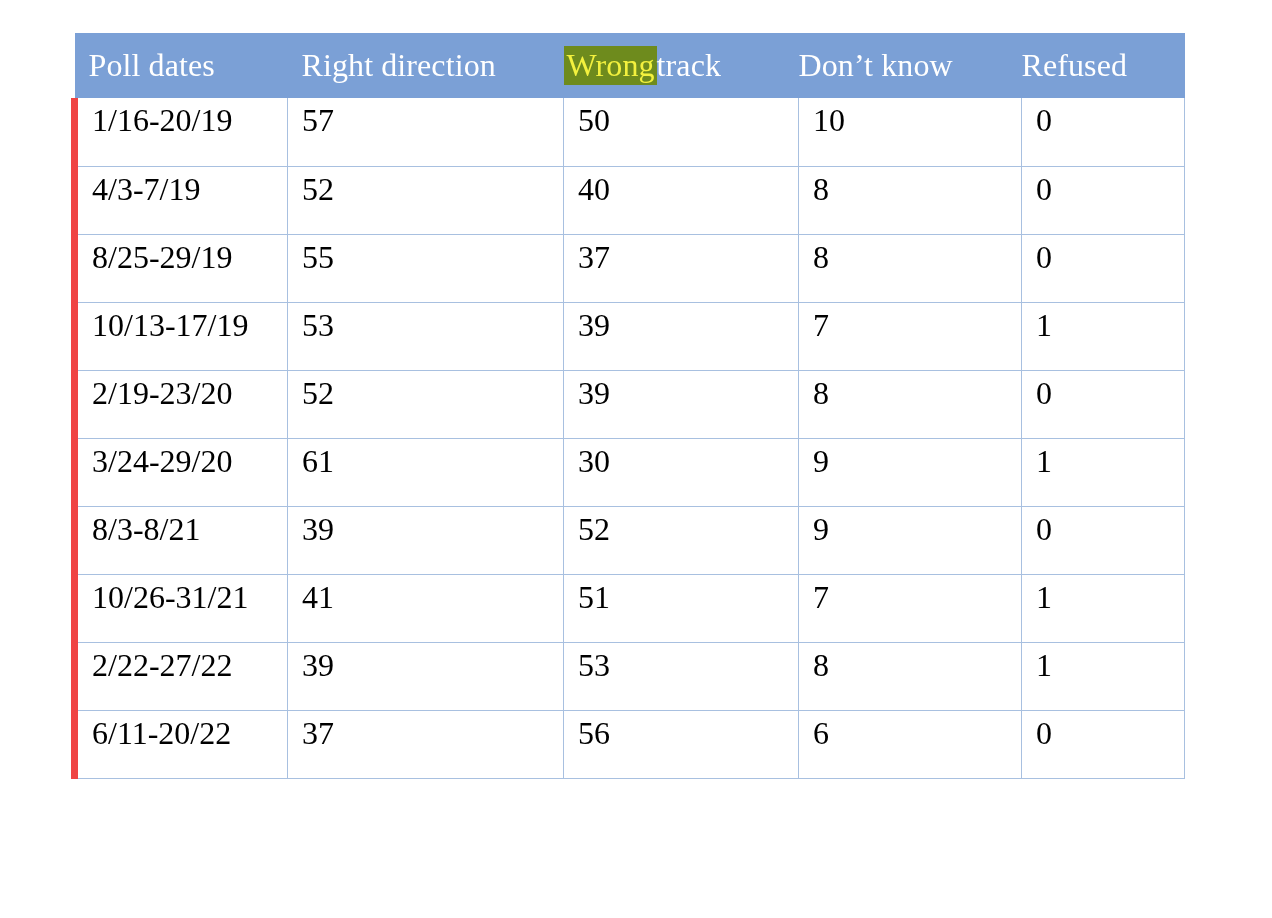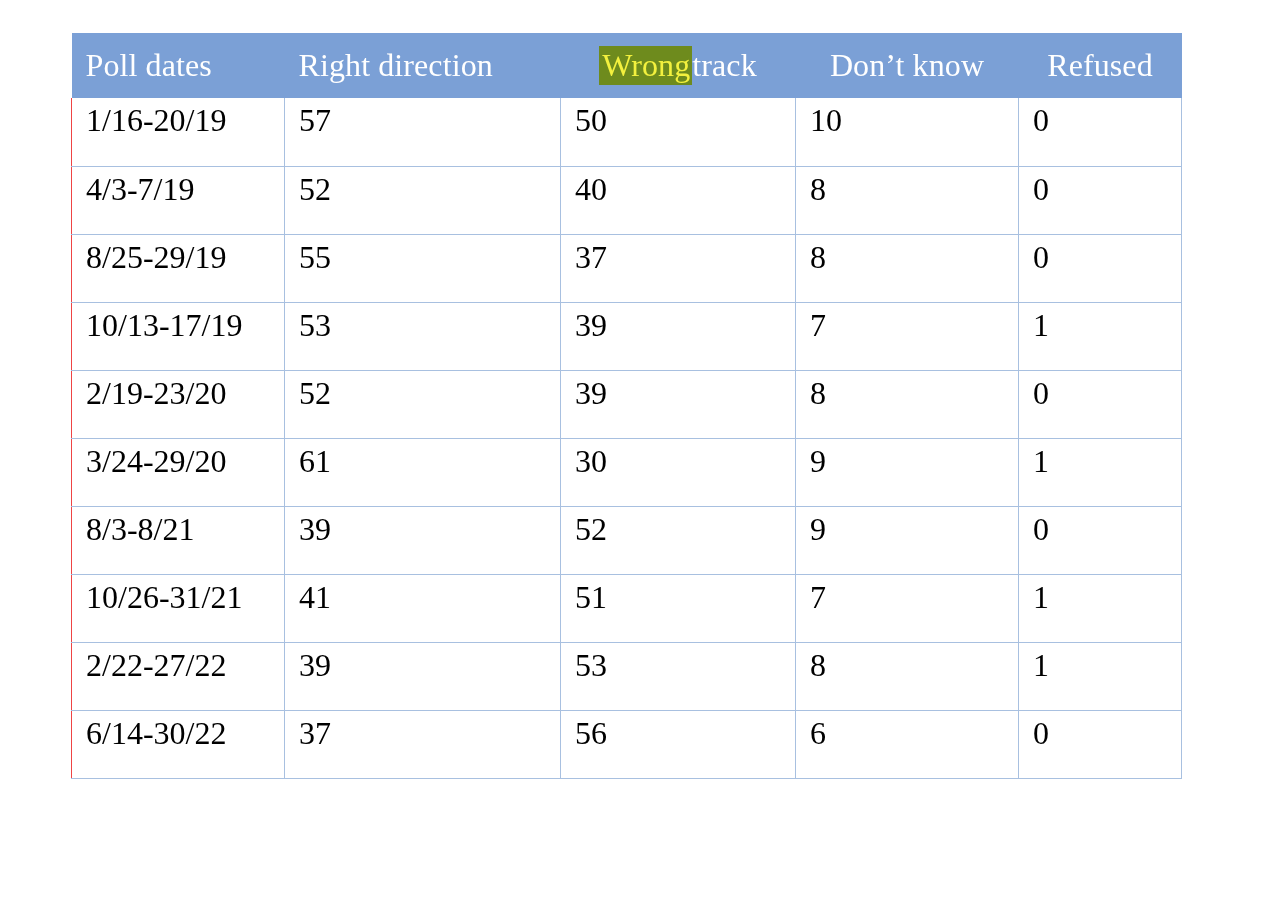--- a/index.html
+++ b/index.html
@@ -40,21 +40,20 @@
     color: #ffffff;
     font-size: 32px;
     font-weight: normal;
     text-align: left;
     vertical-align: middle;
     border: none;
     white-space: nowrap;
     letter-spacing: 0.1px;
   }
   thead th.th-center {
-    text-align: center;
     padding-left: 0;
   }
   .hl {
     background: #6e8b1d;
     color: #f3f13e;
     padding: 1px 2px 2px 3px;
   }
 
   tbody td {
     height: 68px;
@@ -67,21 +66,21 @@
     vertical-align: top;
     border: 1px solid #a8c0e0;
     border-top-color: #a8c0e0;
     white-space: nowrap;
     line-height: 1.18;
   }
   tbody tr:first-child td {
     border-top: none;
   }
   tbody td:first-child {
-    border-left: 1px solid #ef4444;
+    border-left: 7px solid #ef4444;
   }
   tbody td:last-child {
     border-right: 1px solid #a8c0e0;
   }
 </style>
 </head>
 <body>
 
 <div id="poll-table-wrap">
   <table class="poll-table">
@@ -169,21 +168,21 @@
           <td>1</td>
         </tr>
         <tr>
           <td>2/22-27/22</td>
           <td>39</td>
           <td>53</td>
           <td>8</td>
           <td>1</td>
         </tr>
         <tr>
-          <td>6/14-30/22</td>
+          <td>6/11-20/22</td>
           <td>37</td>
           <td>56</td>
           <td>6</td>
           <td>0</td>
         </tr>
       </tbody>
   </table>
 </div>
 
 </body></html>

